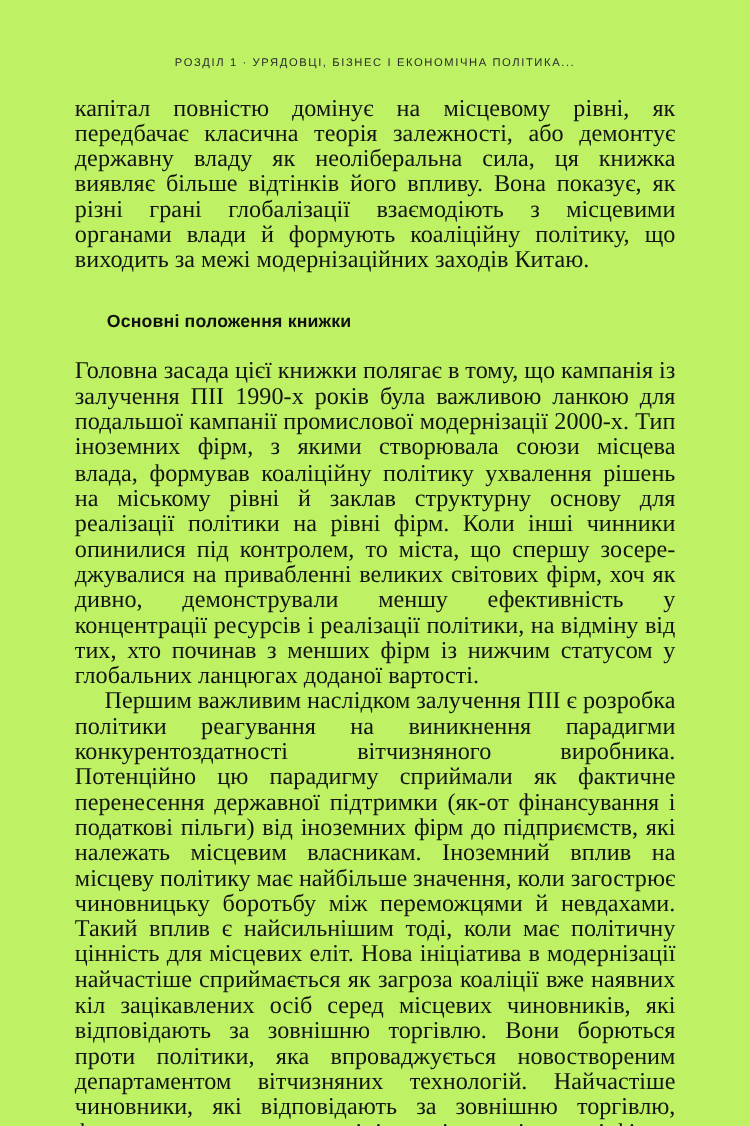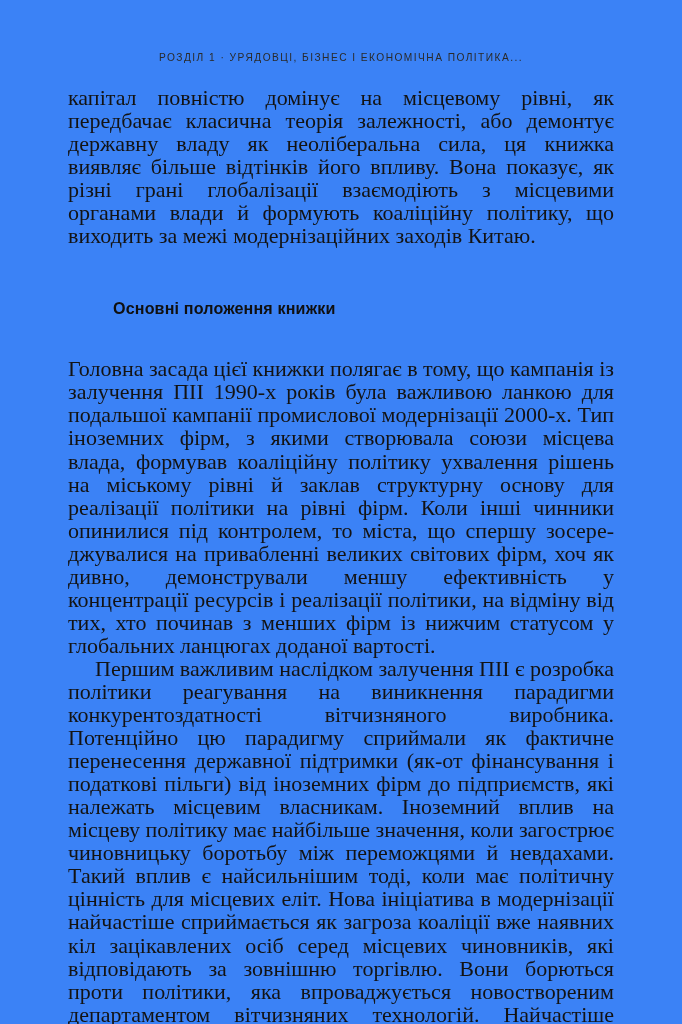--- a/index.html
+++ b/index.html
@@ -6,21 +6,21 @@
   html, body {
     margin: 0;
     padding: 0;
     background: #ffffff;
   }
 
   .page {
     position: relative;
     width: 682px;
     height: 1024px;
-    background: #3b82f6;
+    background: #bef264;
     overflow: hidden;
     box-sizing: border-box;
     font-family: "Liberation Serif", "DejaVu Serif", serif;
     color: #131313;
     -webkit-font-smoothing: antialiased;
   }
 
   
   .running-header {
     position: absolute;
@@ -56,21 +56,21 @@
     word-spacing: -0.1px;
     letter-spacing: 0.01px;
   }
 
   p.body-par.indented {
     text-indent: 27px;
   }
 
   
   h2.section-heading {
-    margin: 16px;
+    margin: 0;
     font-family: "Liberation Sans", "DejaVu Sans", sans-serif;
     font-size: 16.1px;
     font-weight: 700;
     letter-spacing: 0.15px;
     color: #101010;
     text-indent: 0;
     padding-left: 29px;
     line-height: 22px;
   }
 

